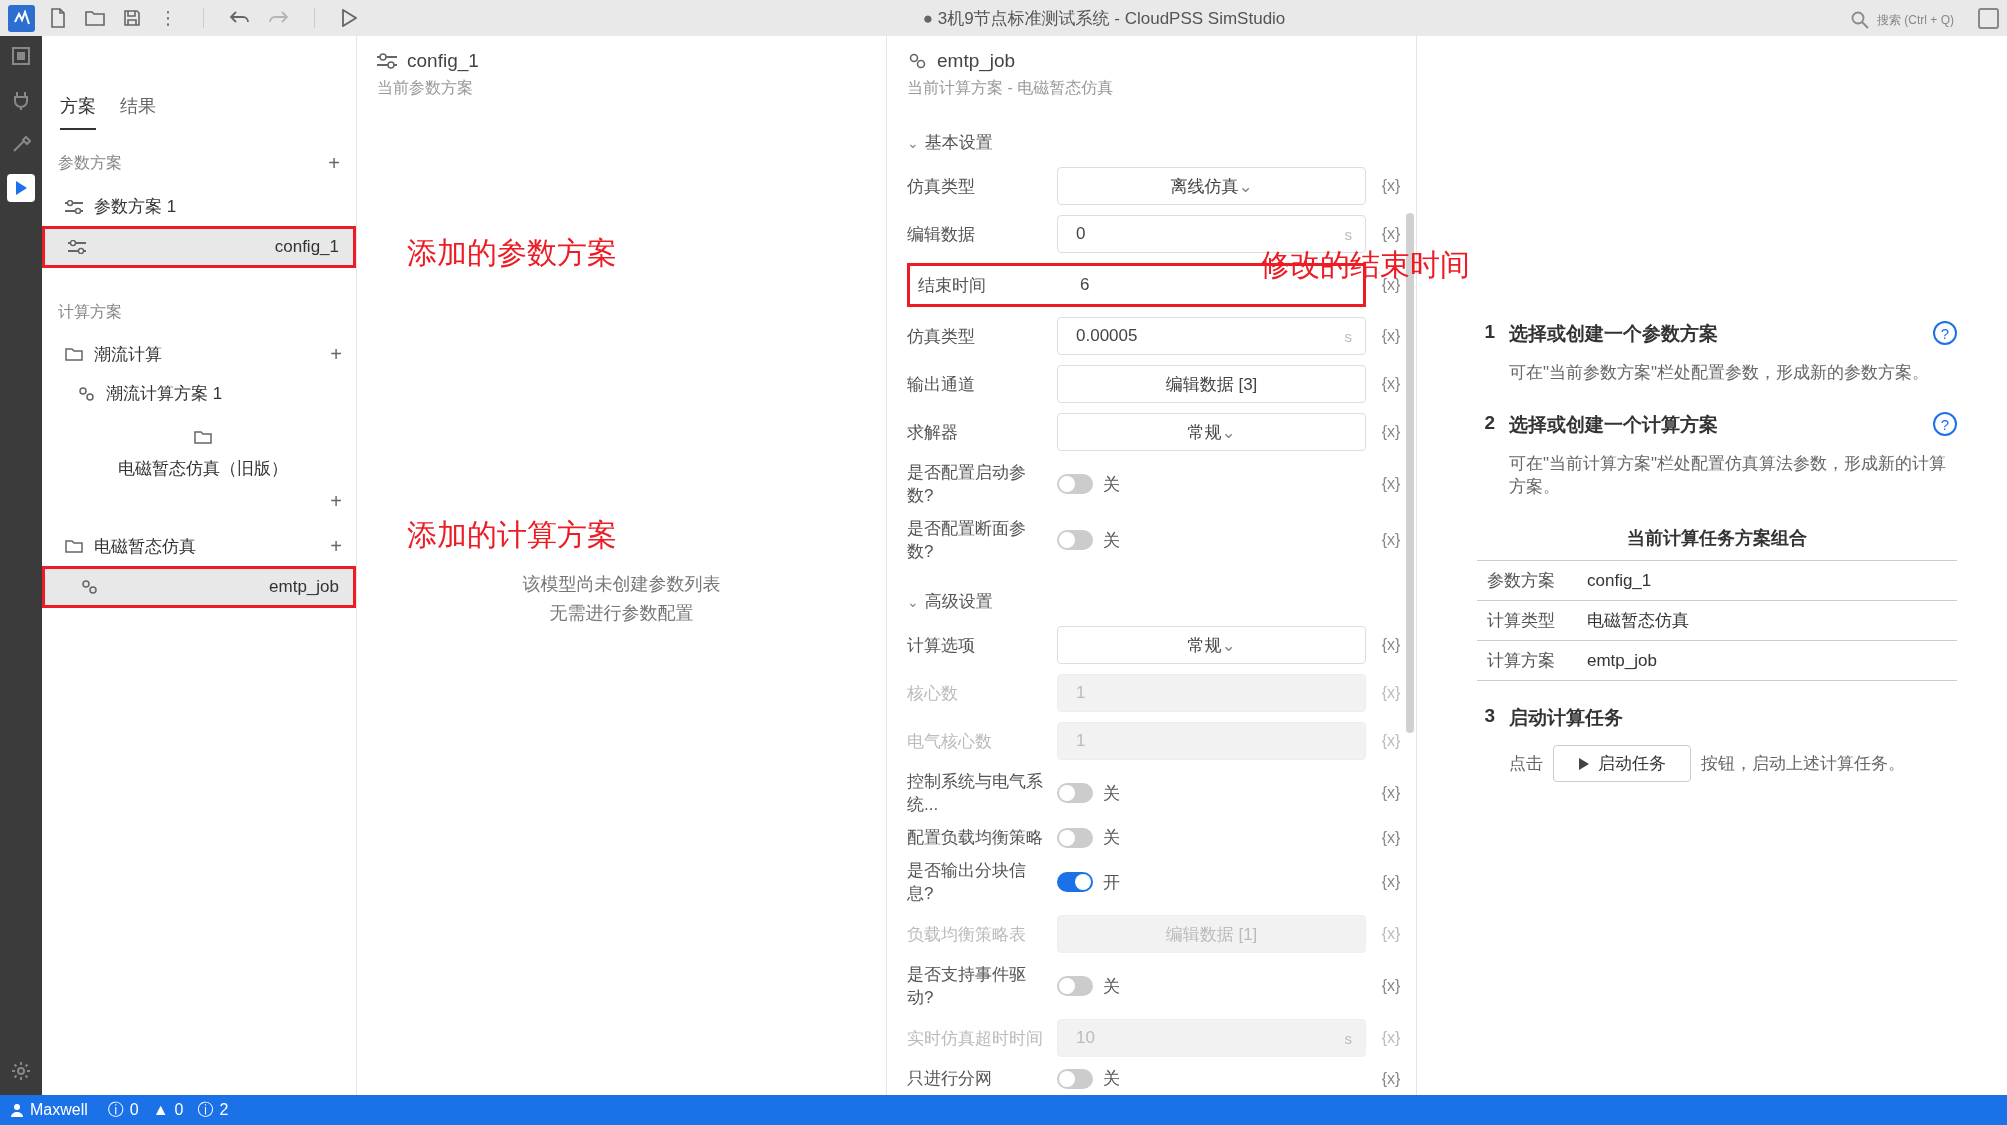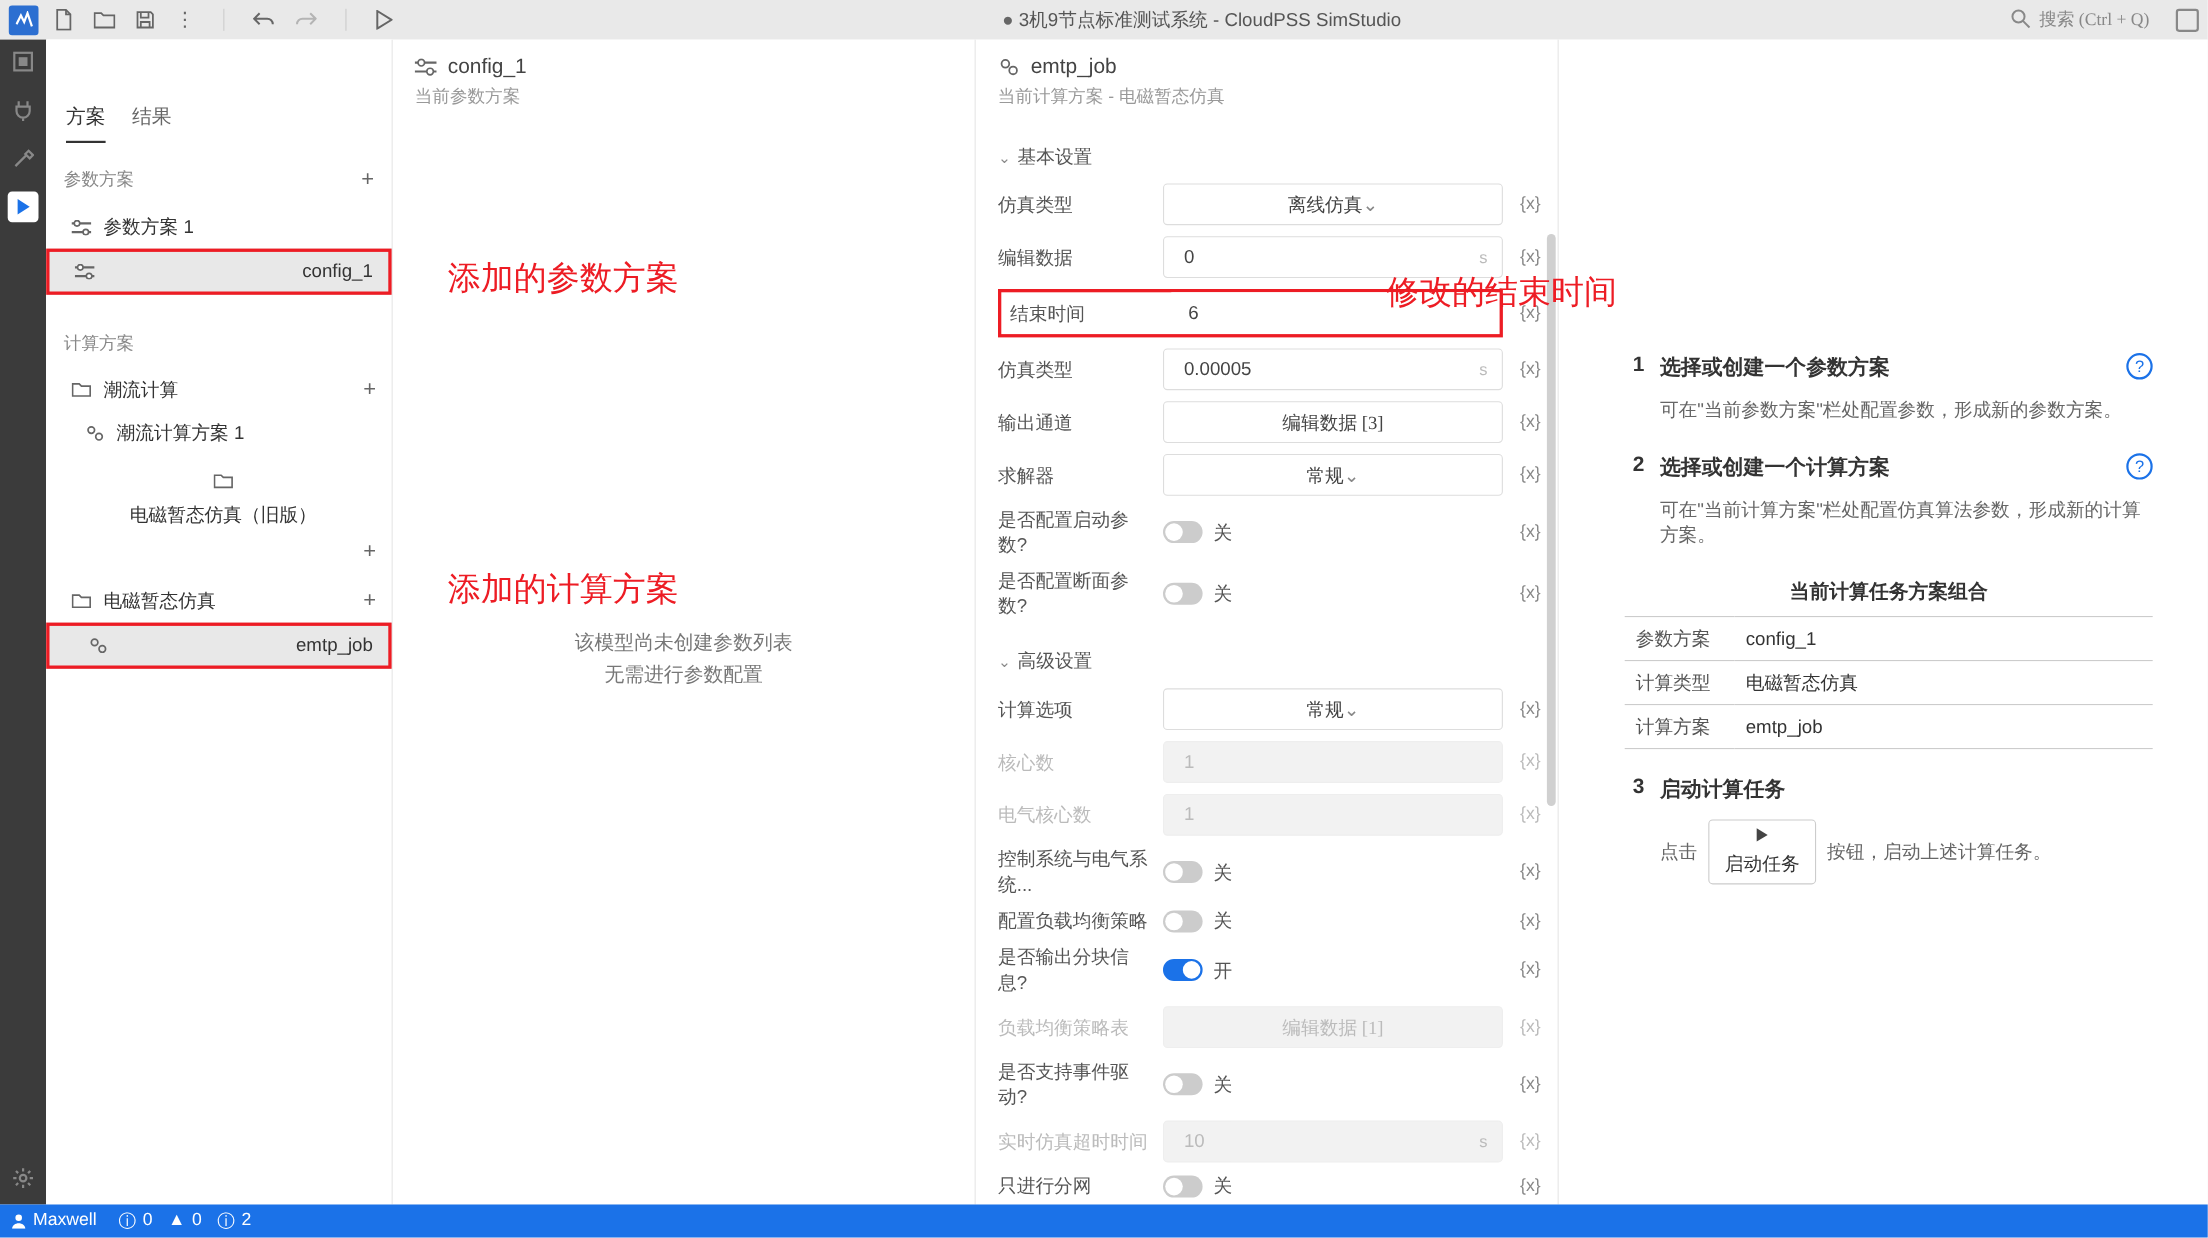--- a/index.html
+++ b/index.html
@@ -6,21 +6,21 @@
 html, body { width: 2007px; height: 1125px; font-family: "Microsoft YaHei", Arial, sans-serif; font-size: 17px; background: #f5f5f5; overflow: hidden; }
 
 
 .topbar { height: 36px; background: #e9e9e9; display: flex; align-items: center; padding: 0 8px; }
 .topbar .logo { width: 27px; height: 27px; background: #2c6fd1; border-radius: 3px; display: flex; align-items: center; justify-content: center; color: #fff; font-size: 14px; font-weight: bold; }
 .tb-icons { display: flex; gap: 18px; margin-left: 14px; align-items: center; color: #666; }
 .tb-icons span, .tb-icons svg { cursor: pointer; }
 .tb-sep { width: 1px; height: 20px; background: #ccc; margin: 0 8px; }
 .title-wrap { flex: 1; text-align: center; color: #555; font-size: 17px; }
 .title-wrap .dot { color: #666; }
-.search-area { display: flex; align-items: flex-start; gap: 8px; color: #888; font-size: 16px; font-family: Liberation Serif, serif; }
+.search-area { display: flex; align-items: flex-end; gap: 8px; color: #888; font-size: 12px; }
 .search-area .sq { width: 21px; height: 21px; border: 2px solid #888; border-radius: 3px; margin-left: 16px; }
 
 
 .leftrail { position: absolute; left: 0; top: 36px; bottom: 30px; width: 42px; background: #3b3b3b; display: flex; flex-direction: column; align-items: center; padding-top: 6px; gap: 16px; }
 .leftrail .ri { width: 28px; height: 28px; display: flex; align-items: center; justify-content: center; color: #888; border-radius: 4px; }
 .leftrail .ri.active { background: #fff; color: #1b72e8; }
 .leftrail .filler { flex: 1; }
 .leftrail .gear { margin-bottom: 10px; }
 
 
@@ -57,21 +57,21 @@
 .row .lbl { width: 138px; font-size: 17px; color: #555; }
 .row.dis .lbl, .row.dis input, .row.dis .toggle-lbl, .row.dis .xexp { color: #bbb; }
 .row input[type=text], .row .sel, .row .btnfield {
   flex: 1; height: 38px; border: 1px solid #ddd; border-radius: 4px; padding: 0 18px;
   font-size: 17px; color: #444; background: #fff; display: flex; align-items: center; justify-content: center;
 }
 .sel { justify-content: space-between; }
 .sel .caret { color: #888; }
 .row .unit { position: absolute; right: 52px; color: #bbb; font-size: 15px; }
 .row { position: relative; }
-.btnfield { text-align: left; justify-content: center; cursor: pointer; font-family: Liberation Serif, serif; }
+.btnfield { text-align: left; justify-content: center; cursor: pointer; }
 .xexp { width: 26px; text-align: center; color: #888; font-size: 16px; }
 .toggle { width: 36px; height: 20px; background: #ccc; border-radius: 10px; position: relative; cursor: pointer; }
 .toggle::after { content: ""; position: absolute; width: 16px; height: 16px; background: #fff; border-radius: 50%; top: 2px; left: 2px; }
 .toggle.on { background: #1b72e8; }
 .toggle.on::after { left: 18px; }
 .toggle-wrap { flex: 1; display: flex; align-items: center; gap: 10px; }
 .toggle-lbl { color: #555; }
 .row.dis input, .row.dis .btnfield { background: #f2f2f2; border-color: #eee; color: #bbb; }
 .scrollbar { position: absolute; right: 2px; top: 110px; width: 8px; height: 520px; background: #d0d0d0; border-radius: 4px; }
 .endbox { border: 3px solid #ed1c24; display: flex; align-items: center; }
@@ -82,21 +82,21 @@
 .step { display: flex; align-items: flex-start; gap: 14px; margin-bottom: 14px; }
 .step .num { font-weight: bold; font-size: 19px; width: 18px; text-align: right; }
 .step .tt { font-weight: bold; font-size: 19px; }
 .help-ic { margin-left: auto; width: 24px; height: 24px; border: 2px solid #1b72e8; border-radius: 50%; display: flex; align-items: center; justify-content: center; color: #1b72e8; font-size: 15px; }
 .step-desc { margin-left: 32px; color: #666; font-size: 17px; margin-bottom: 28px; }
 .combo-title { text-align: center; font-weight: bold; font-size: 18px; margin: 10px 0 10px 0; }
 .combo-table { width: 100%; border-collapse: collapse; margin-bottom: 24px; }
 .combo-table td { border-top: 1px solid #ccc; border-bottom: 1px solid #ccc; padding: 8px 10px; font-size: 17px; }
 .combo-table td:first-child { width: 100px; color: #555; }
 .start-line { display: flex; align-items: center; gap: 10px; margin-left: 32px; color: #666; }
-.start-btn { display: inline-flex; align-items: center; gap: 8px; border: 1px solid #ccc; border-radius: 4px; padding: 6px 14px; color: #333; flex-direction: column; }
+.start-btn { display: inline-flex; align-items: center; gap: 8px; border: 1px solid #ccc; border-radius: 4px; padding: 6px 24px; color: #333; }
 
 
 .status { position: absolute; left: 0; right: 0; bottom: 0; height: 30px; background: #1b72e8; color: #fff; display: flex; align-items: center; padding: 0 10px; gap: 20px; font-size: 16px; }
 .status .stat-ic { display: flex; align-items: center; gap: 6px; }
 
 svg { display: block; }
 </style>
 </head>
 <body>
 

